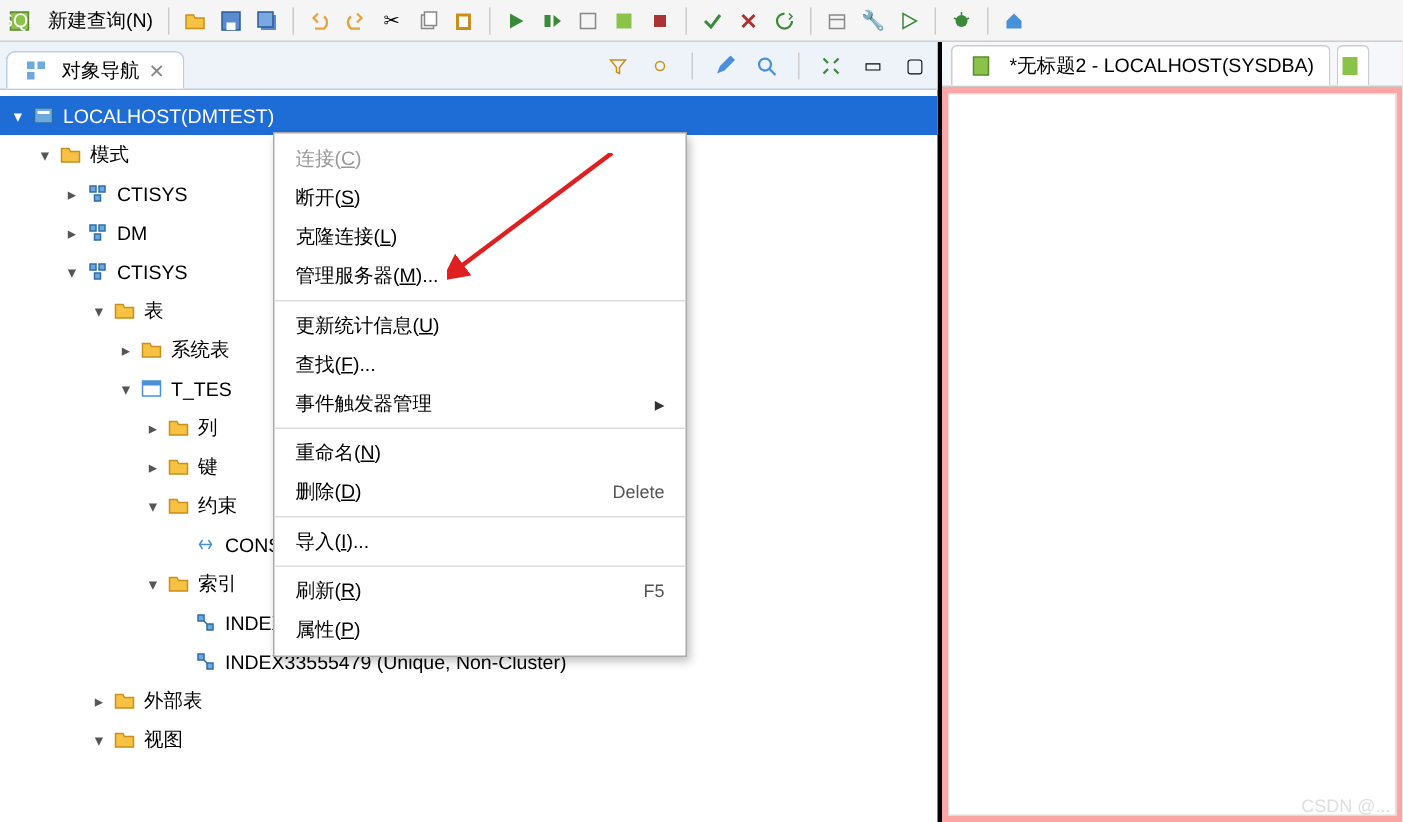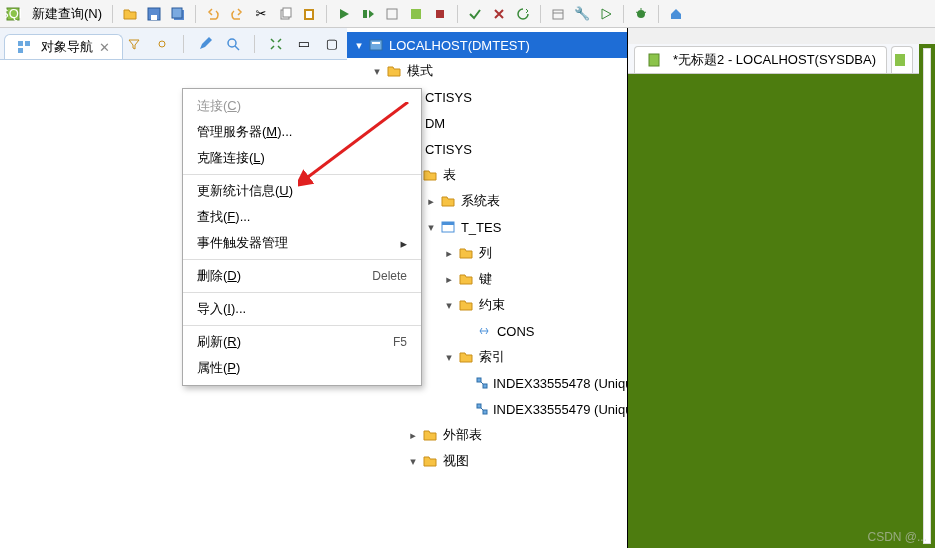--- a/index.html
+++ b/index.html
@@ -6,22 +6,22 @@
 body { background: #f0f0f0; width: 935px; height: 548px; overflow: hidden; position: relative; }
 
 
 .toolbar { height: 28px; background: #f5f5f5; border-bottom: 1px solid #ccc; display: flex; align-items: center; padding: 0 4px; gap: 2px; }
 .tb-btn { width: 22px; height: 22px; display: flex; align-items: center; justify-content: center; border-radius: 2px; cursor: pointer; }
 .tb-sep { width: 1px; height: 18px; background: #ccc; margin: 0 4px; }
 .tb-label { padding: 0 4px; }
 
 
 .main { display: flex; height: calc(100% - 28px); }
-.left-pane { width: 628px; border-right: 1px solid #000000; display: flex; flex-direction: row; background: #fff; }
-.right-pane { flex: 1; display: flex; background: #4d7c0f; margin-top: 16px; }
+.left-pane { width: 628px; border-right: 3px solid #000000; display: flex; flex-direction: column; background: #fff; }
+.right-pane { flex: 1; display: flex; flex-direction: column; background: #fca5a5; }
 
 
 .panel-hdr { height: 32px; display: flex; align-items: center; background: #eef3fa; border-bottom: 1px solid #b8cee6; padding: 0 4px; }
 .tab { display: inline-flex; align-items: center; gap: 4px; background: #fff; border: 1px solid #b8cee6; border-bottom: none; border-radius: 6px 6px 0 0; padding: 3px 10px; margin-top: 6px; }
 .tab-close { color: #888; padding: 0 2px; cursor: pointer; }
 .hdr-icons { margin-left: auto; display: flex; gap: 6px; align-items: center; }
 
 
 .tree { flex: 1; overflow: auto; padding: 4px 0; user-select: none; position: relative; }
 .node { display: flex; align-items: center; height: 26px; padding-right: 8px; white-space: nowrap; }
@@ -29,21 +29,21 @@
 .ic { width: 18px; height: 18px; display: inline-flex; align-items: center; justify-content: center; margin-right: 4px; }
 .node.sel { background: #1e6dd6; color: #fff; }
 .node.sel .tw { color: #fff; }
 
 .fld { fill:#f7c243; stroke:#c98f1a; }
 .db  { fill:#6ca9e0; stroke:#2e6ea8; }
 .tbl { fill:#4a90d9; }
 .idx { fill:#6ca9e0; stroke:#2e6ea8; }
 
 
-.ctx { position: absolute; left: 182px; top: 88px; width: 240px; background: #fff; border: 1px solid #aaa; box-shadow: 2px 3px 6px rgba(0,0,0,0.25); z-index: 50; padding: 4px 0; }
+.ctx { position: absolute; left: 182px; top: 88px; width: 276px; background: #fff; border: 1px solid #aaa; box-shadow: 2px 3px 6px rgba(0,0,0,0.25); z-index: 50; padding: 4px 0; }
 .ctx-item { display: flex; align-items: center; height: 26px; padding: 0 14px; cursor: pointer; }
 .ctx-item.disabled { color: #999; }
 .ctx-sep { height: 1px; background: #ddd; margin: 3px 0; }
 .ctx-sc { margin-left: auto; color: #555; font-size: 12px; }
 .ctx-sub { margin-left: auto; color: #333; }
 .mn { text-decoration: underline; }
 
 
 .arrow { position: absolute; left: 298px; top: 102px; z-index: 60; pointer-events: none; }
 
@@ -418,37 +418,43 @@
     </div>
     <div class="editor"></div>
   </div>
 </div>
 
 <div class="ctx">
   <div class="ctx-item disabled">
       <span>连接(<u class="mn">C</u>)</span>
     </div>
   <div class="ctx-item">
+      <span>断开(<u class="mn">S</u>)</span>
+    </div>
+  <div class="ctx-item">
+      <span>克隆连接(<u class="mn">L</u>)</span>
+    </div>
+  <div class="ctx-item">
       <span>管理服务器(<u class="mn">M</u>)...</span>
-    </div>
-  <div class="ctx-item">
-      <span>克隆连接(<u class="mn">L</u>)</span>
     </div>
   <div class="ctx-sep"></div>
   <div class="ctx-item">
       <span>更新统计信息(<u class="mn">U</u>)</span>
     </div>
   <div class="ctx-item">
       <span>查找(<u class="mn">F</u>)...</span>
     </div>
   <div class="ctx-item">
       <span>事件触发器管理</span>
       <span class="ctx-sub">▸</span>
     </div>
   <div class="ctx-sep"></div>
+  <div class="ctx-item">
+      <span>重命名(<u class="mn">N</u>)</span>
+    </div>
   <div class="ctx-item">
       <span>删除(<u class="mn">D</u>)</span>
       <span class="ctx-sc">Delete</span>
     </div>
   <div class="ctx-sep"></div>
   <div class="ctx-item">
       <span>导入(<u class="mn">I</u>)...</span>
     </div>
   <div class="ctx-sep"></div>
   <div class="ctx-item">

